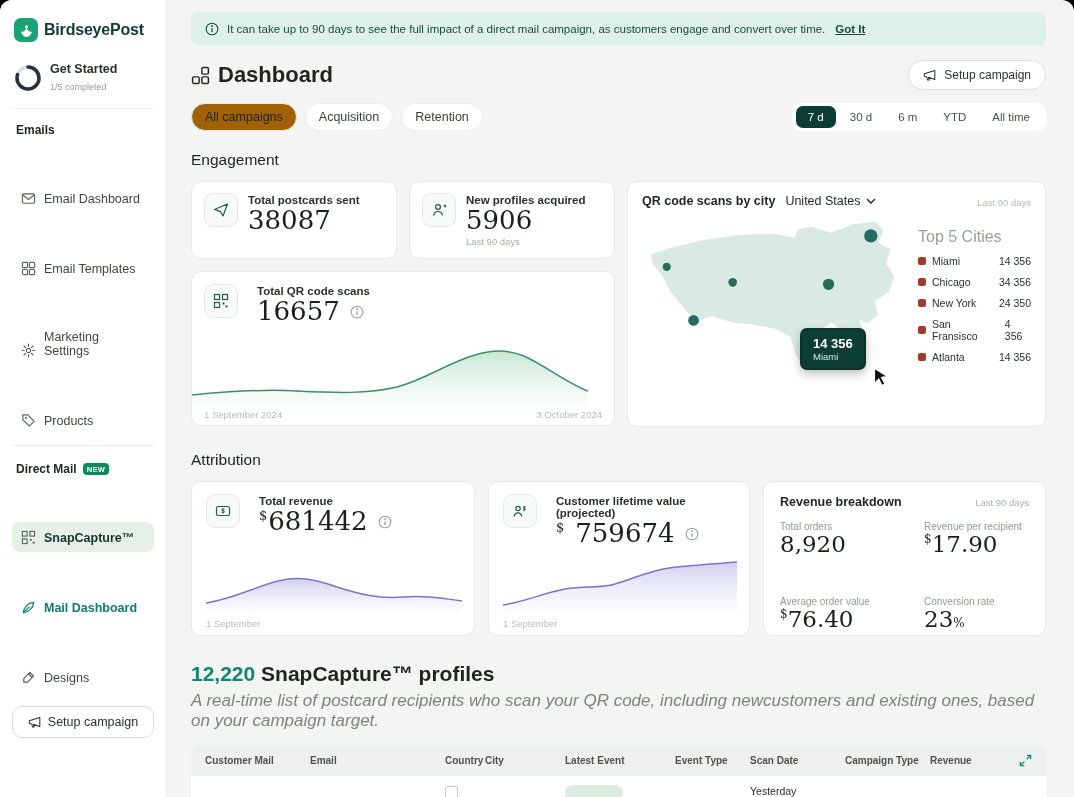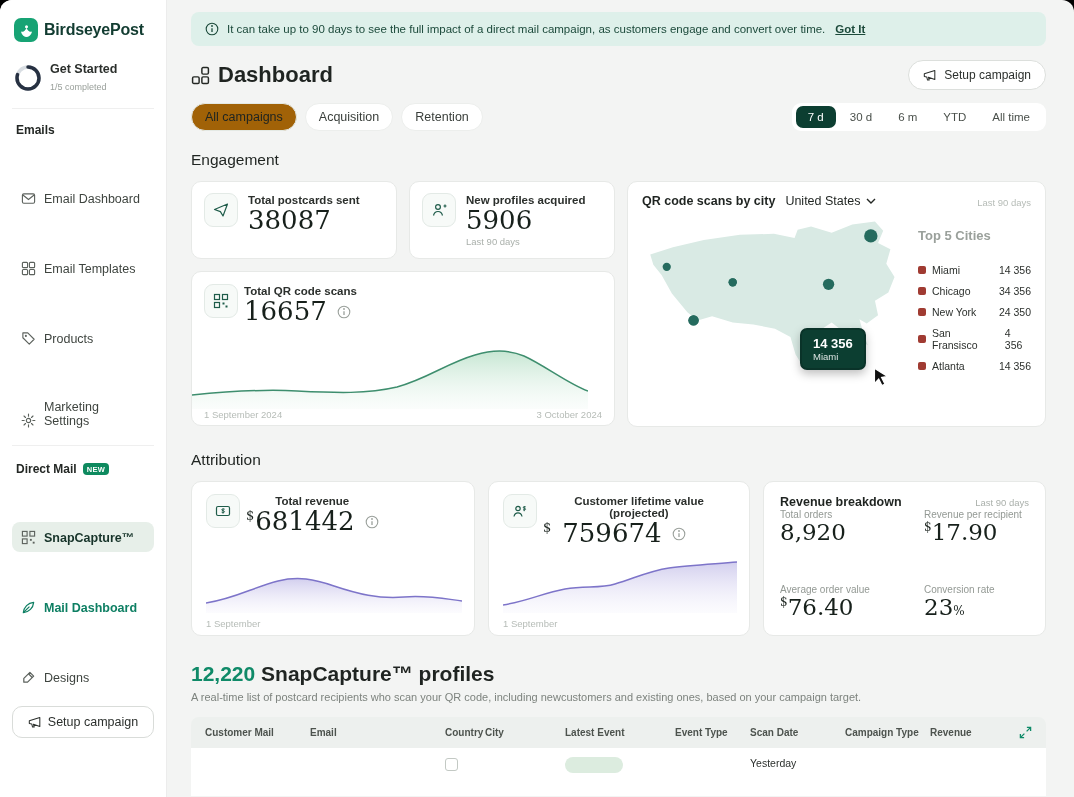--- a/index.html
+++ b/index.html
@@ -49,61 +49,61 @@
   .eng-grid{display:flex;gap:12px;}
   .eng-left{width:424px;flex:0 0 424px;display:flex;flex-direction:column;gap:12px;}
   .stat-row{display:flex;gap:12px;}
   .stat-card{flex:1;padding:11px 12px;display:flex;gap:10px;align-items:flex-start;height:78px;}
   .icon-box{width:34px;height:34px;border:1px solid #e3eae6;background:#f7faf8;border-radius:9px;display:flex;align-items:center;justify-content:center;color:#1f5c4a;flex:0 0 34px;}
   .stat-label{font-size:11.5px;font-weight:bold;color:#2c302d;margin-top:1px;}
   .big-num{font-family:"DejaVu Serif",serif;font-size:26px;color:#17201b;line-height:1.15;}
   .big-num sup{font-size:13px;vertical-align:super;margin-right:1px;}
   .tiny-muted{font-size:9.5px;color:#aab0ab;}
   .qr-card{height:155px;padding:12px 0 0;position:relative;overflow:hidden;}
-  .qr-head{display:flex;gap:6px;padding:0 12px;align-items:flex-start;text-align:center;}
+  .qr-head{display:flex;gap:19px;padding:0 12px;align-items:flex-start;}
   .num-row{display:flex;align-items:center;gap:10px;}
   .qr-chart{position:absolute;left:0;right:0;bottom:16px;height:72px;}
   .qr-dates{position:absolute;bottom:5px;left:12px;right:12px;display:flex;justify-content:space-between;font-size:9.5px;color:#b6bcb7;}
 
   .map-card{flex:1;padding:12px 14px;position:relative;height:246px;}
   .map-head{display:flex;align-items:flex-end;gap:10px;}
   .map-title{font-size:12.5px;font-weight:bold;color:#23272 4;}
   .map-country{display:flex;align-items:center;gap:6px;font-size:12.5px;color:#23272 4;cursor:pointer;}
   .map-period{margin-left:auto;font-size:9.5px;color:#b6bcb7;}
   .map-body{display:flex;margin-top:6px;}
   .map-wrap{position:relative;width:268px;height:186px;}
   .top-cities{flex:1;padding:14px 0 0 8px;}
-  .tc-title{font-size:13px;color:#9aa09b;margin-bottom:16px;font-weight:bold;}
+  .tc-title{font-size:16px;color:#9aa09b;margin-bottom:4px;}
   .city-row{display:flex;align-items:center;gap:6px;font-size:10.5px;color:#2c302d;padding:4.5px 0;}
   .city-row .sw{width:8px;height:8px;border-radius:2px;background:#a03b32;flex:0 0 8px;}
   .city-row .cv{margin-left:auto;color:#2c302d;}
   .map-tooltip{position:absolute;left:158px;top:114px;background:#0c3e31;border:2px solid #0a3329;color:#fff;border-radius:7px;padding:6px 11px;box-shadow:0 4px 10px rgba(0,0,0,.25);}
   .map-tooltip .tv{font-size:13px;font-weight:bold;}
   .map-tooltip .tc{font-size,9px;font-size:9.5px;opacity:.85;}
   .cursor-icon{position:absolute;left:228px;top:152px;}
 
   .attr-row{display:flex;gap:13px;}
   .attr-card{position:relative;height:155px;padding:12px 0 0;overflow:hidden;}
   .attr-card .qr-head{padding:0 14px;}
   .attr-card.c1{flex:0 0 284px;}
   .attr-card.c2{flex:0 0 262px;}
   .attr-chart{position:absolute;left:14px;right:14px;bottom:22px;height:58px;}
   .attr-date{position:absolute;bottom:6px;left:14px;font-size:9.5px;color:#b6bcb7;}
   .break-card{flex:1;padding:13px 16px;height:155px;}
   .break-head{display:flex;align-items:center;justify-content:space-between;}
   .break-title{font-size:12.5px;font-weight:bold;}
-  .break-grid{display:grid;grid-template-columns:1fr 1fr;row-gap:12px;column-gap:10px;gap:39px;}
+  .break-grid{display:grid;grid-template-columns:1fr 1fr;row-gap:12px;column-gap:10px;margin-top:12px;gap:39px;}
   .bg-label{font-size:10px;color:#939994;}
   .bg-val{font-family:"DejaVu Serif",serif;font-size:23px;color:#17201b;line-height:1.1;}
   .bg-val sup{font-size:12px;}
   .bg-val .pct{font-size:12px;}
 
   .profiles-head{margin-top:26px;font-size:21px;font-weight:bold;color:#23272 4;}
   .profiles-head .count{color:#0f8a68;}
-  .profiles-sub{font-size:11px;color:#7d837e;margin-top:5px;}
+  .profiles-sub{font-size:17px;color:#7d837e;margin-top:5px;font-style:italic;}
   .table{margin-top:14px;}
   .thead{display:flex;align-items:center;background:#edf0ee;border-radius:8px 8px 0 0;padding:9px 14px;font-size:10px;font-weight:bold;color:#4d534e;}
   .trow{display:flex;align-items:flex-start;background:#fff;padding:9px 14px;height:48px;}
   .col-cn{width:105px;} .col-em{width:135px;} .col-co{width:40px;} .col-ci{width:80px;}
   .col-le{width:110px;} .col-et{width:75px;} .col-sd{width:95px;} .col-ct{width:85px;} .col-rv{width:60px;}
   .col-x{margin-left:auto;display:flex;align-items:center;}
   .row-check{width:13px;height:13px;border:1.5px solid #c3c9c4;border-radius:3px;background:#fff;}
   .row-pill{display:inline-block;background:#dcecdf;border-radius:9px;height:16px;width:58px;}
   .row-date{font-size:10.5px;color:#2c302d;}
   svg{display:block;}
@@ -153,34 +153,34 @@
             <rect x="9" y="1.5" width="5.5" height="5.5" rx="1" fill="none" stroke="currentColor" stroke-width="1.2"></rect>
             <rect x="1.5" y="9" width="5.5" height="5.5" rx="1" fill="none" stroke="currentColor" stroke-width="1.2"></rect>
             <rect x="9" y="9" width="5.5" height="5.5" rx="1" fill="none" stroke="currentColor" stroke-width="1.2"></rect>
           </svg>
         </span>
       <span>Email Templates</span>
     </div>
     <div class="nav-item">
       <span class="nicon">
           <svg width="15" height="15" viewBox="0 0 16 16">
+            <circle cx="8" cy="8" r="2.3" fill="none" stroke="currentColor" stroke-width="1.2"></circle>
+            <path d="M8 1.2v2.2M8 12.6v2.2M1.2 8h2.2M12.6 8h2.2M3.2 3.2l1.6 1.6M11.2 11.2l1.6 1.6M12.8 3.2l-1.6 1.6M4.8 11.2l-1.6 1.6" stroke="currentColor" stroke-width="1.2" stroke-linecap="round"></path>
+          </svg>
+        </span>
+      <span>Marketing Settings</span>
+    </div>
+    <div class="nav-item">
+      <span class="nicon">
+          <svg width="15" height="15" viewBox="0 0 16 16">
             <path d="M2 2h5.2L14 8.8 8.8 14 2 7.2z" fill="none" stroke="currentColor" stroke-width="1.2" stroke-linejoin="round"></path>
             <circle cx="5.2" cy="5.2" r="1.1" fill="currentColor"></circle>
           </svg>
         </span>
       <span>Products</span>
-    </div>
-    <div class="nav-item">
-      <span class="nicon">
-          <svg width="15" height="15" viewBox="0 0 16 16">
-            <circle cx="8" cy="8" r="2.3" fill="none" stroke="currentColor" stroke-width="1.2"></circle>
-            <path d="M8 1.2v2.2M8 12.6v2.2M1.2 8h2.2M12.6 8h2.2M3.2 3.2l1.6 1.6M11.2 11.2l1.6 1.6M12.8 3.2l-1.6 1.6M4.8 11.2l-1.6 1.6" stroke="currentColor" stroke-width="1.2" stroke-linecap="round"></path>
-          </svg>
-        </span>
-      <span>Marketing Settings</span>
     </div>
 
     <div class="divider"></div>
 
     <div class="sec-label">
       <span>Direct Mail</span>
       <span class="badge-new">NEW</span>
     </div>
 
     <div class="nav-item active-bg">

